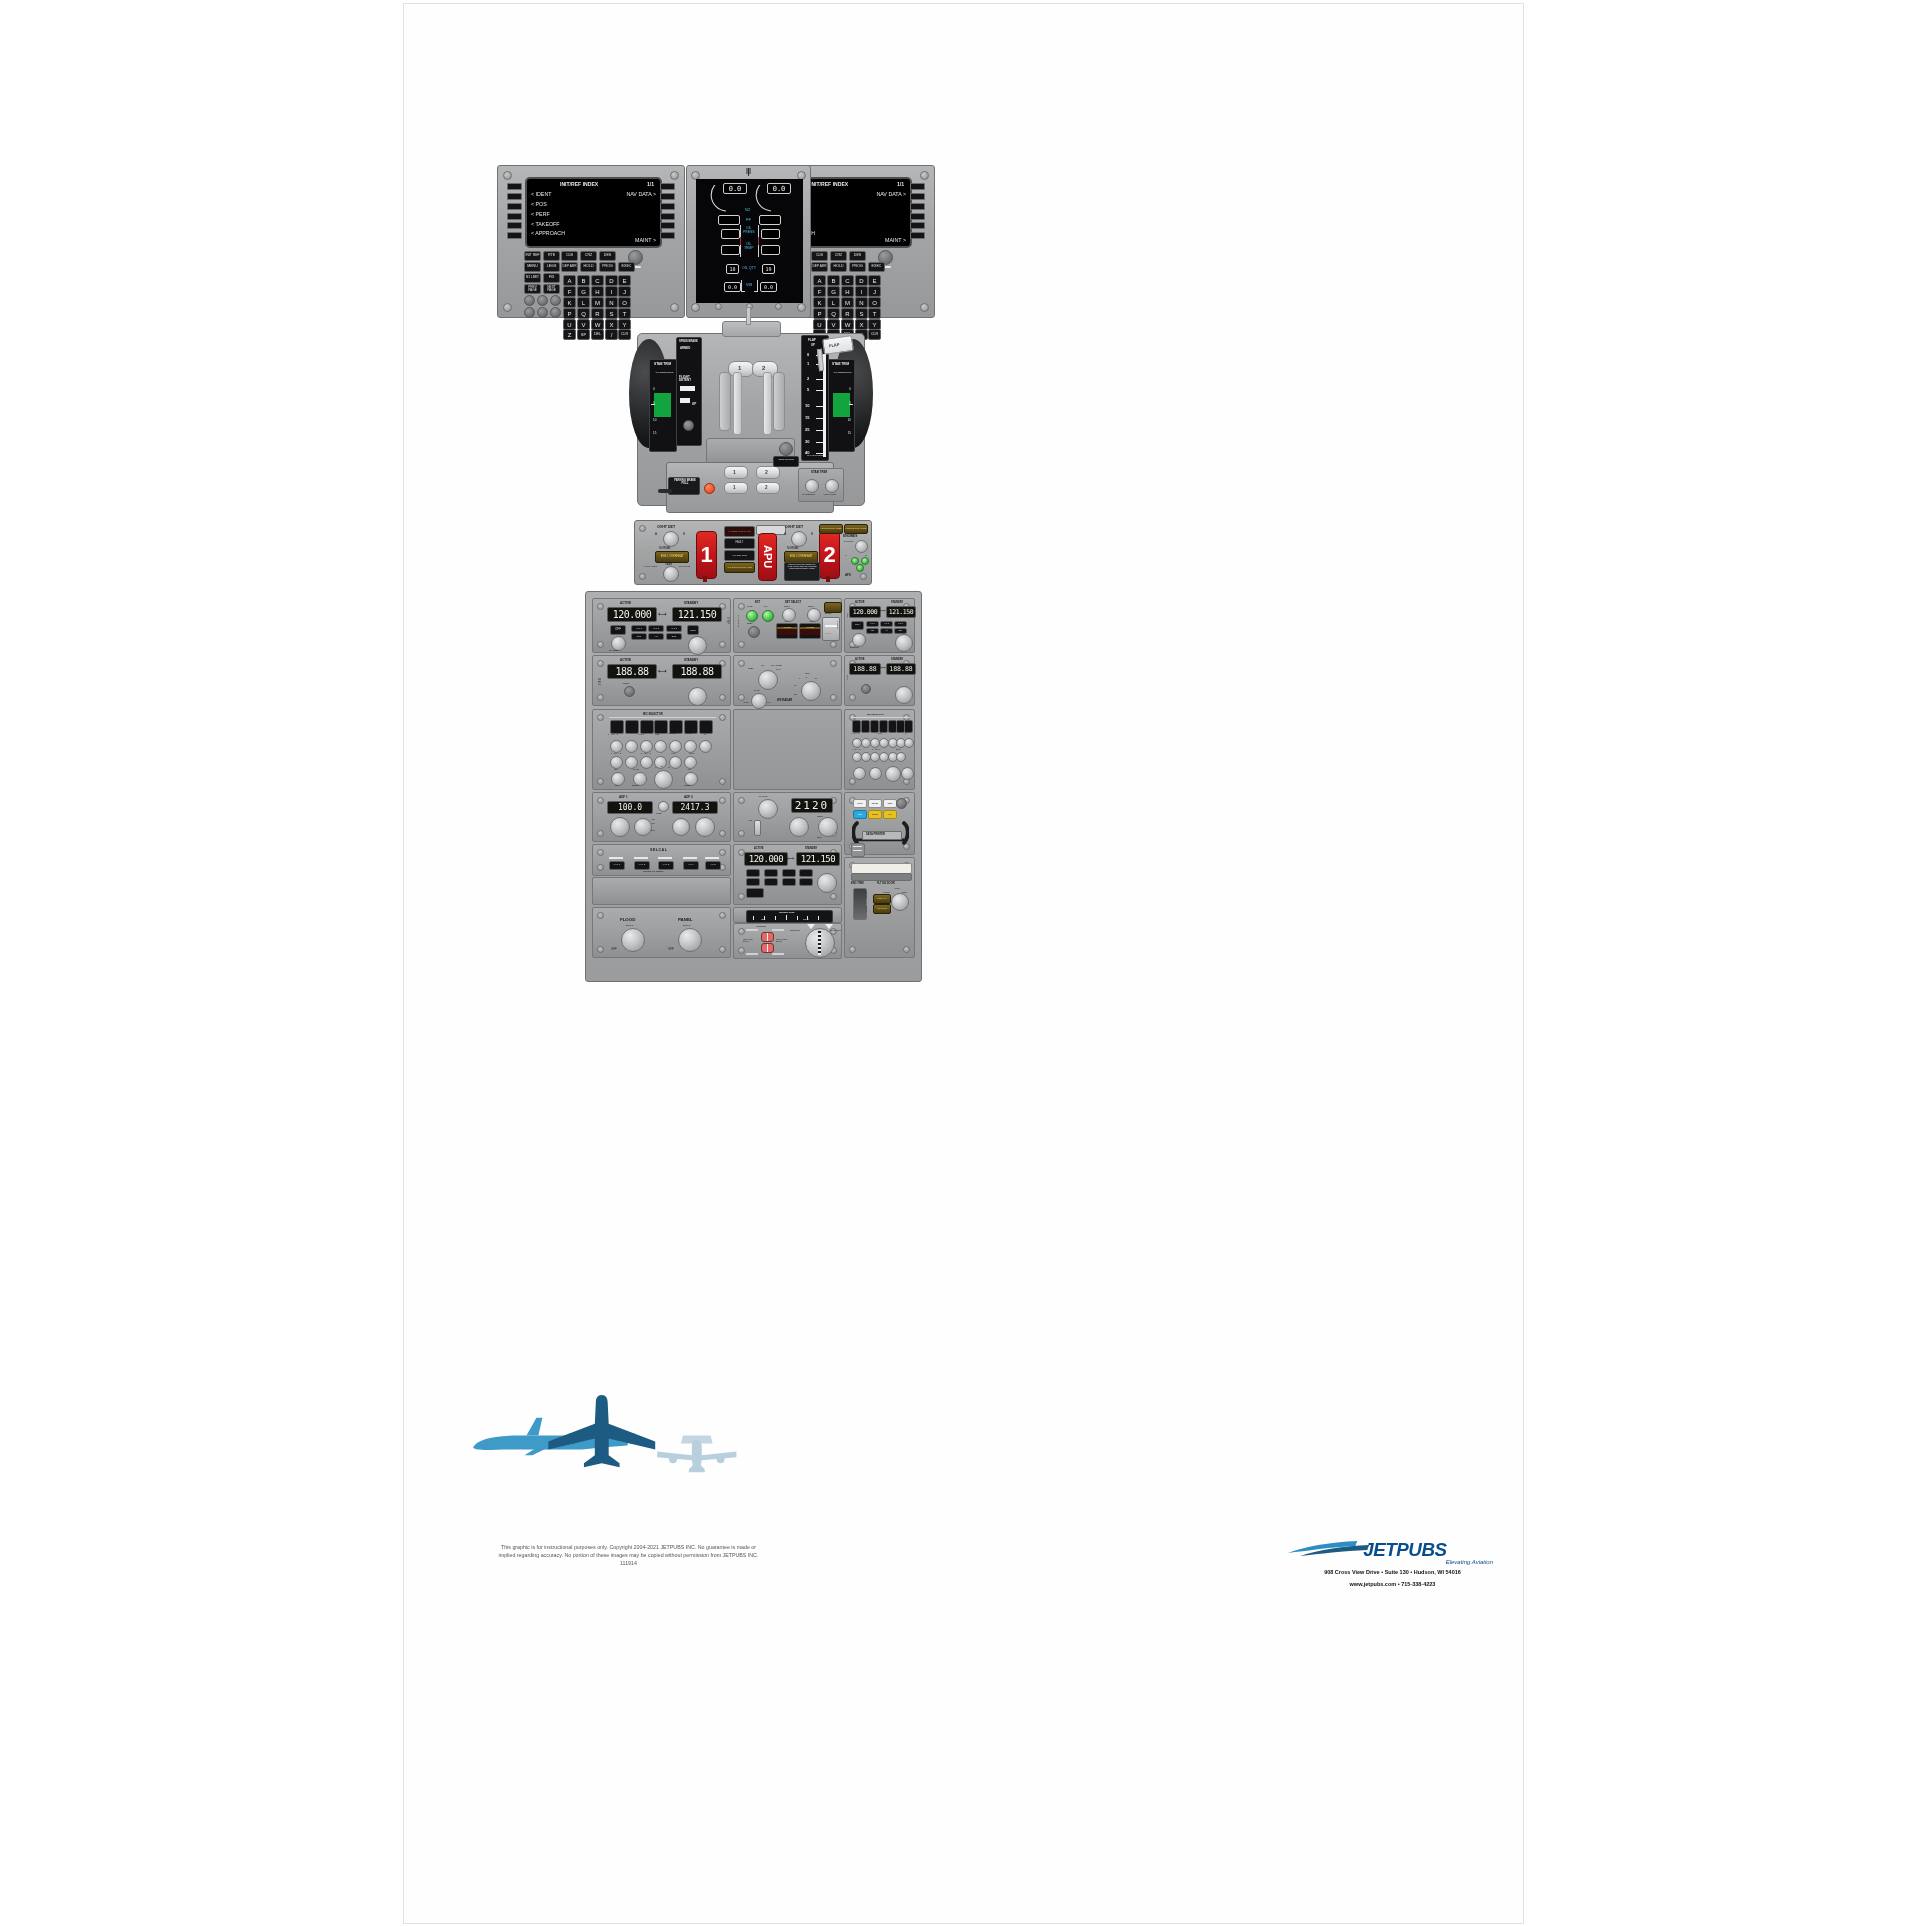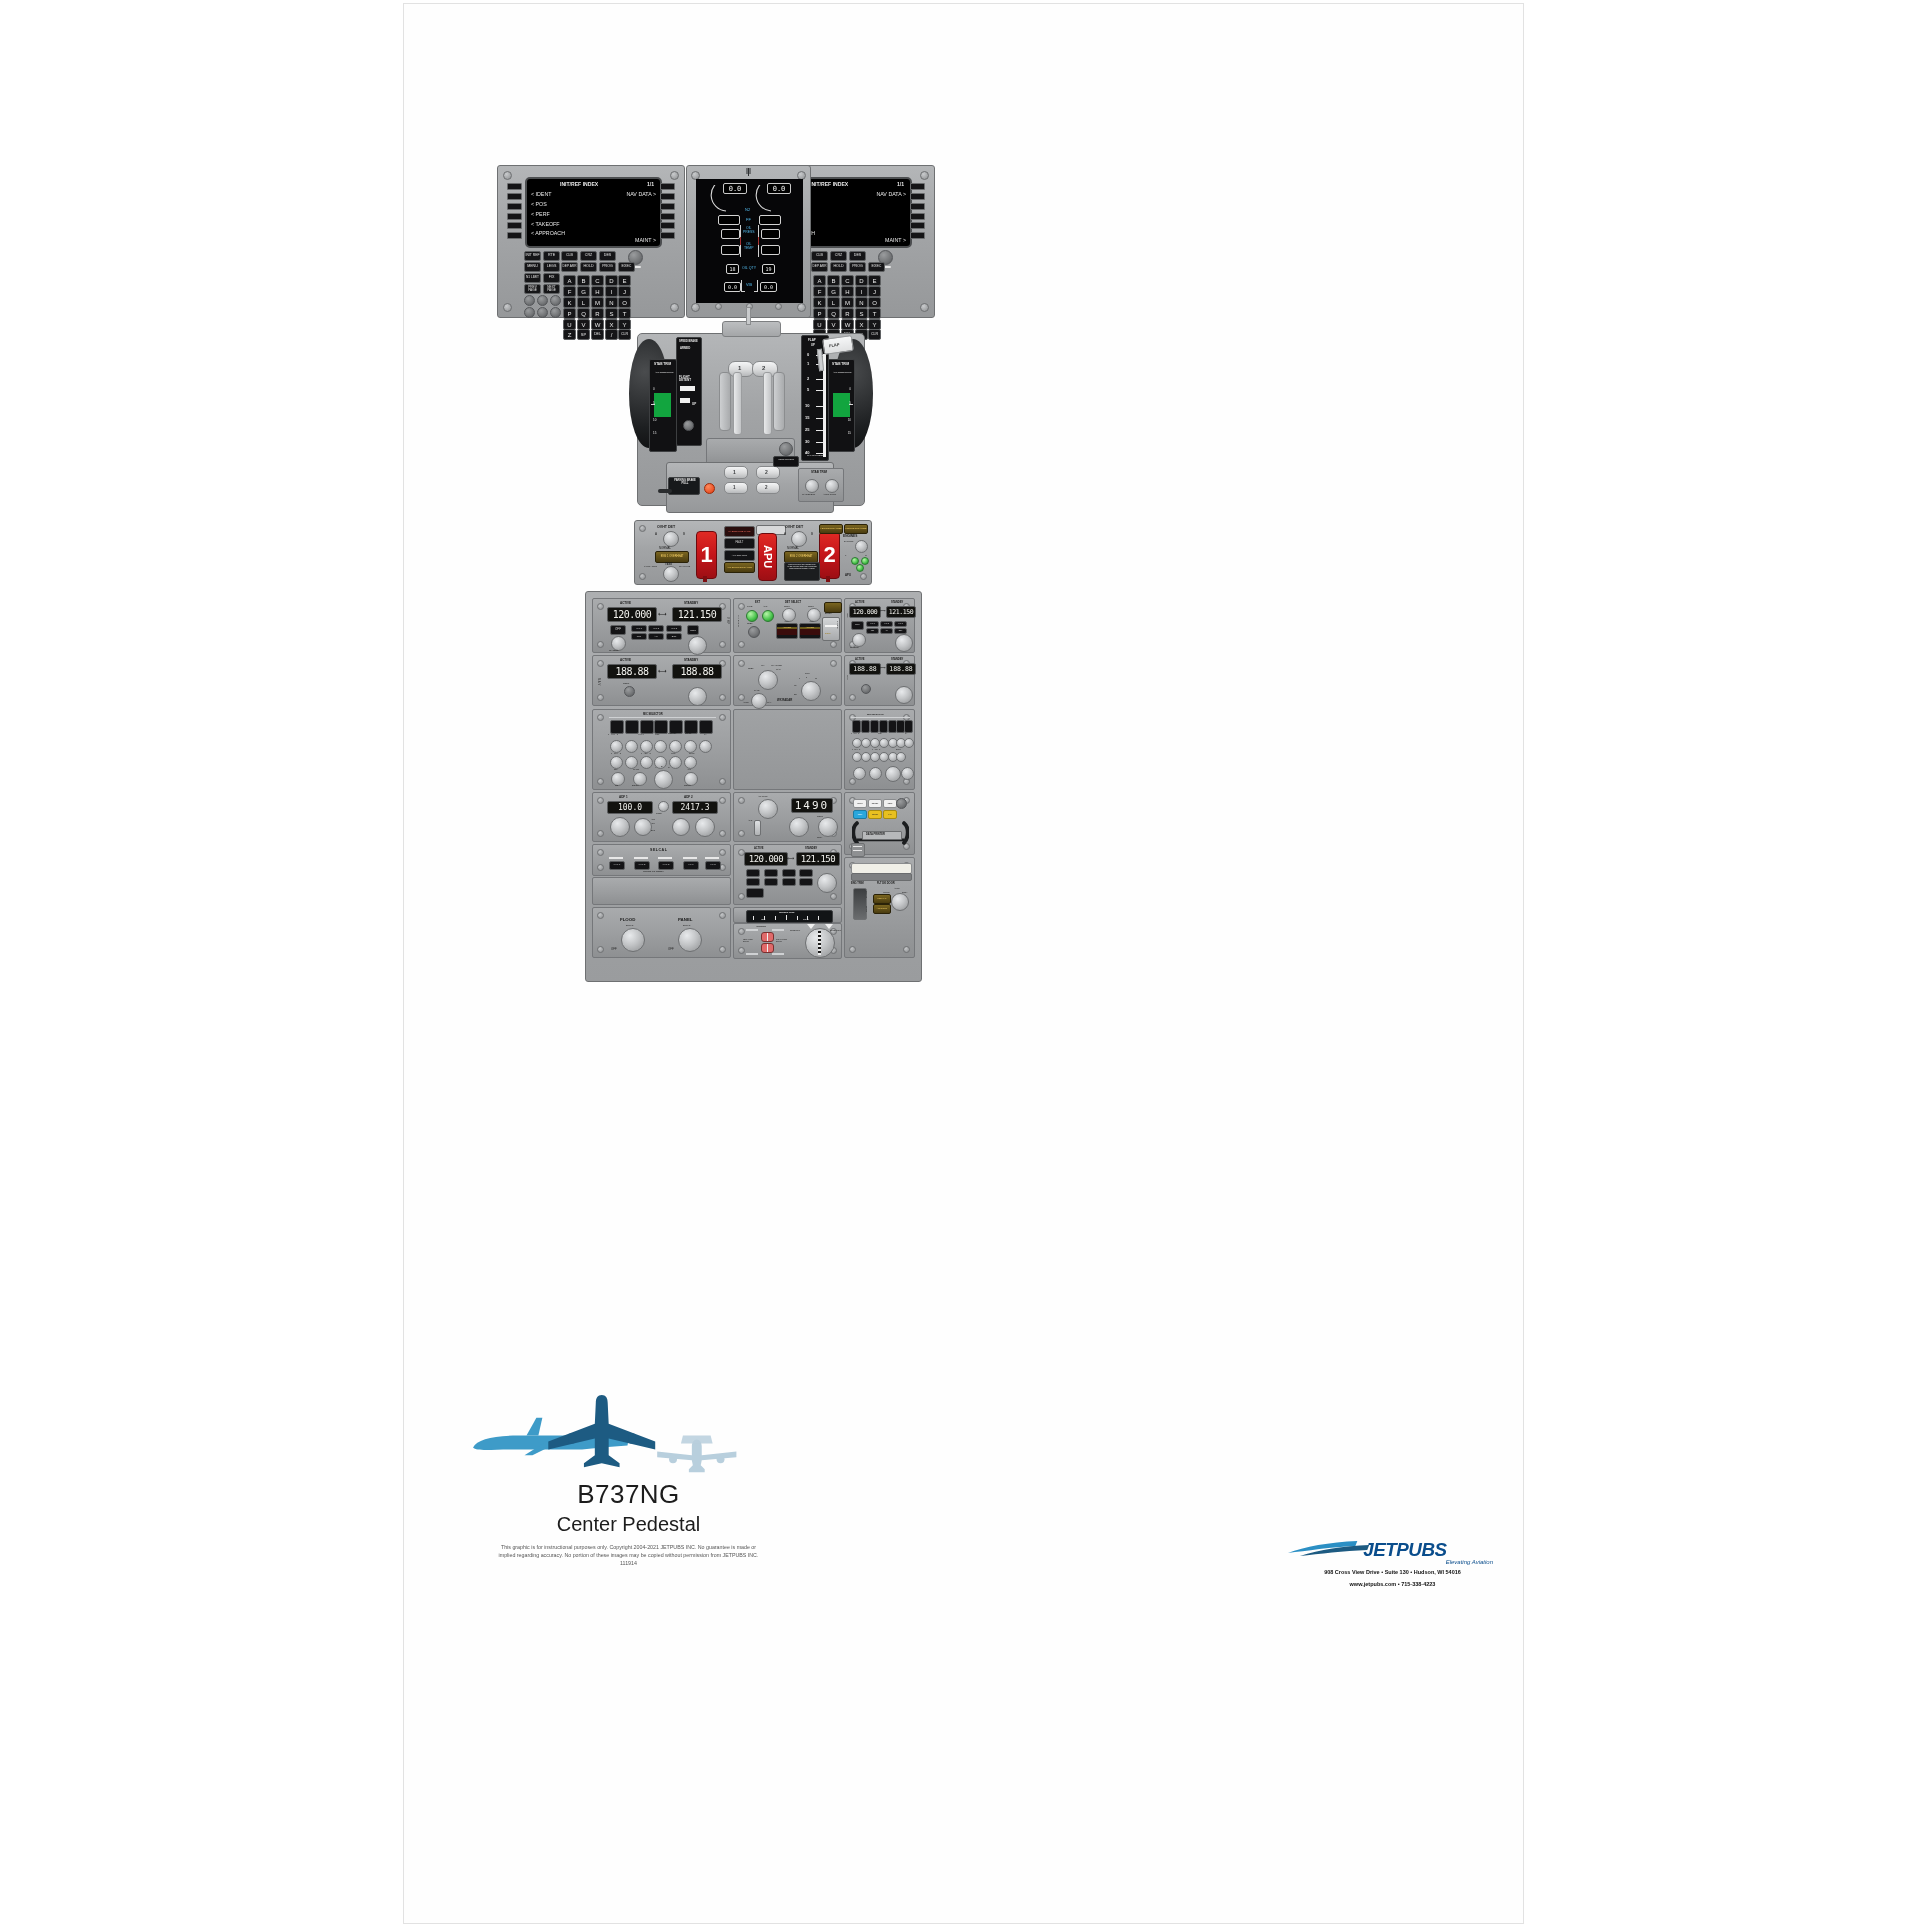--- a/index.html
+++ b/index.html
@@ -763,21 +763,21 @@
 
 <div class="mod grey2" style="left:329px;top:705px;width:109px;height:81px;background:linear-gradient(180deg,#a0a2a4,#949698);"></div>
 
 <div class="mod grey2" style="left:329px;top:788px;width:109px;height:50px;">
   <div class="screwS" style="left:4px;top:4px;"></div>
         <div class="screwS" style="right:4px;top:4px;"></div>
   <div class="screwS" style="left:4px;bottom:4px;"></div>
         <div class="screwS" style="right:4px;bottom:4px;"></div>
   <div class="txt" style="left:24px;top:2px;font-size:2px;">ALT RPTG</div>
   <div class="knob" style="left:24px;top:6px;width:18px;height:18px;"></div>
-  <div class="lcd" style="position:absolute;left:57px;top:5px;width:40px;height:13px;font-size:11px;letter-spacing:2px;">1490</div>
+  <div class="lcd" style="position:absolute;left:57px;top:5px;width:40px;height:13px;font-size:11px;letter-spacing:2px;">2120</div>
   <div class="txt" style="left:14px;top:26px;font-size:2.2px;">ATC</div>
   <div class="plate" style="left:20px;top:27px;width:5px;height:14px;background:linear-gradient(180deg,#dfe1e3,#b0b2b4);"></div>
   <div class="knob" style="left:55px;top:24px;width:18px;height:18px;"></div>
   <div class="knob" style="left:84px;top:24px;width:18px;height:18px;"></div>
   <div class="txt" style="left:83px;top:22px;font-size:2px;">IDENT</div>
   <div class="txt" style="left:83px;top:43px;font-size:2px;">STBY</div>
 </div>
 
 <div class="mod grey2" style="left:329px;top:840px;width:109px;height:61px;">
   <div class="screwS" style="left:4px;top:4px;"></div>
@@ -1011,24 +1011,20 @@
 
     <g fill="#b8cfdd">
       <path d="M236 50 C233 50 231 53 231 57 L231 66 L196 62 L196 68 L231 71 L232 76 L228 80 L228 83 L244 83 L244 80 L240 76 L241 71 L276 68 L276 62 L241 66 L241 57 C241 53 239 50 236 50 Z"></path>
       <path d="M222 46 L250 46 L252 54 L220 54 Z" opacity=".85"></path>
       <circle cx="212" cy="70" r="4"></circle>
             <circle cx="260" cy="70" r="4"></circle>
     </g>
   </svg>
 </div>
 
-<div id="title">
-  <div class="big">B737NG</div>
-  <div class="sub">Center Pedestal</div>
-</div>
 <div id="copy">This graphic is for instructional purposes only. Copyright 2004-2021 JETPUBS INC. No guarantee is made or implied regarding accuracy. No portion of these images may be copied without permission from JETPUBS INC. 111914</div>
 
 <div id="jp">
   <div style="position:relative;height:22px;">
     <svg width="213" height="24" viewBox="0 0 215 24">
       <path d="M2 16 C18 10 44 5 72 4 L70 9 C46 10 20 14 2 16 Z" fill="#2b8fc4"></path>
       <path d="M14 19 C34 13 58 9 84 8 L82 13 C58 14 34 17 14 19 Z" fill="#1d5b82"></path>
       <text x="78" y="19" font-family="Liberation Sans" font-size="19" font-weight="bold" font-style="italic" fill="#0a4d8c" letter-spacing="-0.5">JETPUBS</text>
     </svg>
   </div>

